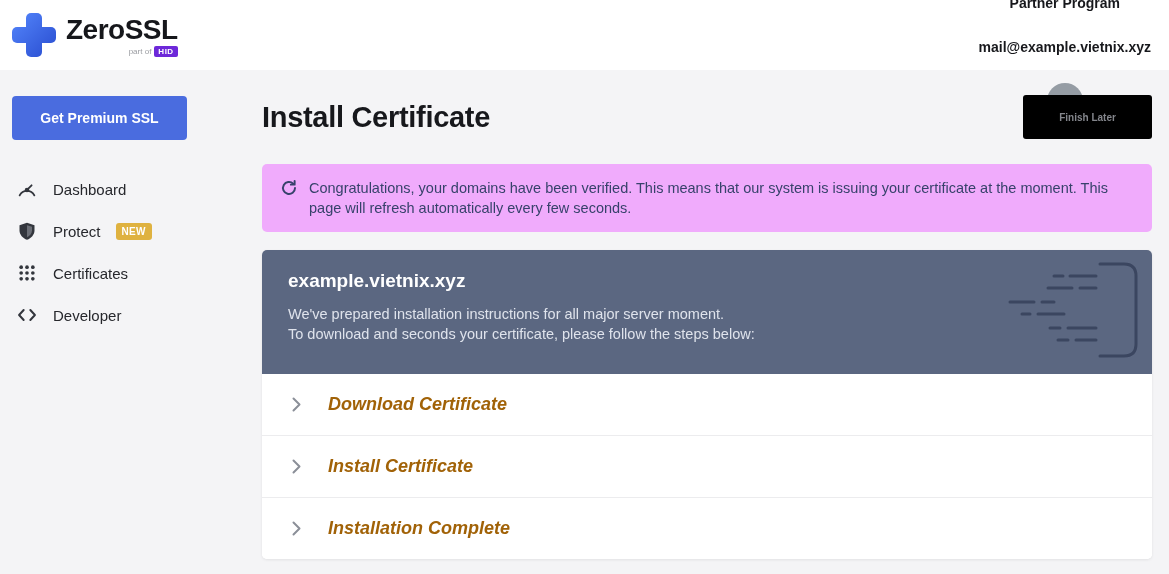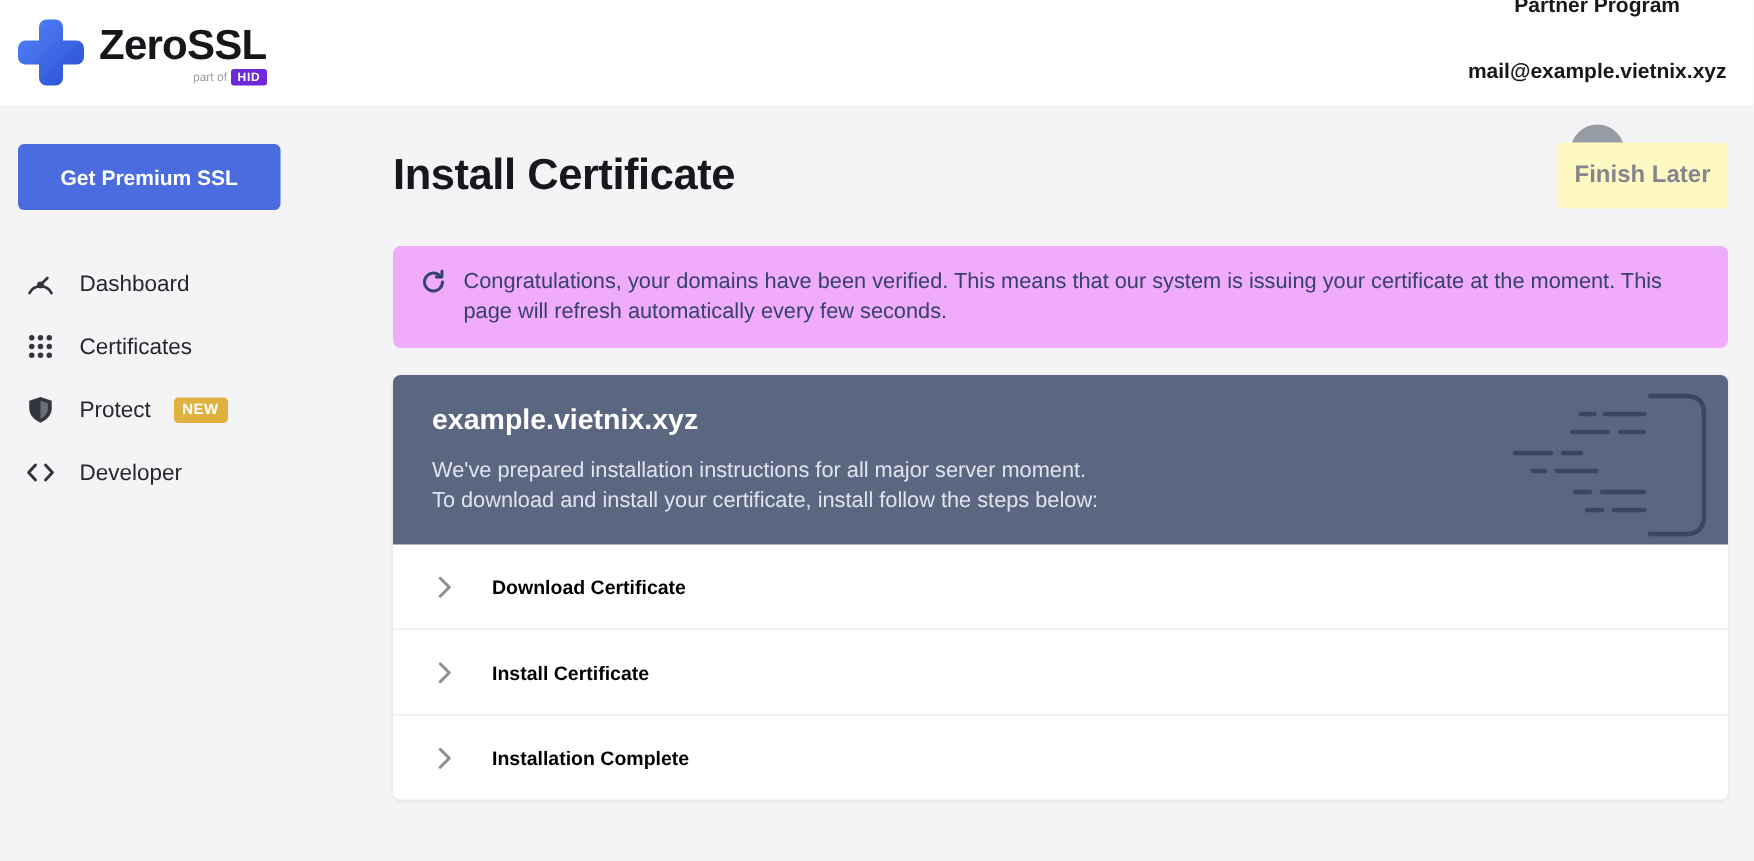--- a/index.html
+++ b/index.html
@@ -59,47 +59,47 @@
   .badge-new {
     background: #dfb240; color: #fff; font-size: 10px; font-weight: 700;
     padding: 3px 6px; border-radius: 3px; letter-spacing: 0.3px;
   }
 
   
   .main { position: absolute; top: 70px; left: 262px; width: 890px; }
   .title-row { display: flex; align-items: center; justify-content: space-between; margin-top: 25px; }
   .page-title { font-size: 29px; font-weight: 700; color: #17181c; letter-spacing: -0.3px; }
   .finish-later-btn {
-    width: 114px; height: 44px; background: #fef9c3; border: none; border-radius: 3px;
-    color: #84868c; font-size: 16px; font-weight: 700; cursor: pointer;
+    width: 129px; height: 44px; background: #000000; border: none; border-radius: 3px;
+    color: #84868c; font-size: 10px; font-weight: 700; cursor: pointer;
     font-family: "Liberation Sans", sans-serif;
   }
 
   .banner {
     margin-top: 25px; background: #f0abfc; border-radius: 5px;
     padding: 14px 18px; display: flex; gap: 11px; align-items: flex-start;
   }
   .banner-icon { flex: 0 0 auto; margin-top: 1px; }
   .banner-text { font-size: 14.5px; line-height: 20px; color: #37426b; }
 
   .card {
     margin-top: 18px; border-radius: 5px; overflow: hidden;
     box-shadow: 0 1px 3px rgba(0,0,0,0.08); background: #fff;
   }
-  .card-header { position: relative; background: #5b6781; padding: 20px 26px 19px 26px; }
+  .card-header { position: relative; background: #5b6781; padding: 20px 26px 30px 26px; }
   .card-domain { font-size: 19px; font-weight: 700; color: #ffffff; }
   .card-desc { margin-top: 12px; font-size: 14.5px; line-height: 20px; color: #dfe3ec; }
   .card-illustration { position: absolute; right: 12px; top: 12px; pointer-events: none; }
 
   .step-row {
     display: flex; align-items: center; gap: 26px;
     padding: 20px 30px; background: #fff; border-top: 1px solid #ececee; cursor: pointer;
   }
   .step-chevron { width: 10px; height: 16px; display: flex; align-items: center; }
-  .step-label { font-size: 13px; font-weight: 700; color: #000000; }
+  .step-label { font-size: 18px; font-weight: 700; color: #a16207; font-style: italic; }
 </style>
 </head>
 <body>
 
 <div class="header">
   <div class="logo-wrap">
     <div class="logo-mark">
       <div class="bar-v"></div>
         <div class="bar-h"></div>
     </div>
@@ -125,20 +125,31 @@
 
     <div class="nav-item">
       <span class="nav-icon">
         <svg width="22" height="22" viewBox="0 0 24 24" fill="none" stroke="#33363d" stroke-width="2" stroke-linecap="round">
           <path d="M4 19a9 9 0 0 1 16 0"></path>
           <line x1="12" y1="13" x2="17" y2="8"></line>
           <circle cx="12" cy="13" r="1.5" fill="#33363d"></circle>
         </svg>
       </span>
       <span class="nav-label">Dashboard</span>
+    </div>
+
+    <div class="nav-item">
+      <span class="nav-icon">
+        <svg width="20" height="20" viewBox="0 0 24 24" fill="#33363d">
+          <path d="M12 2 L21 5 V11 C21 16.5 17 20.5 12 22.5 C7 20.5 3 16.5 3 11 V5 Z"></path>
+          <path d="M12 5 L18 7 V11 C18 14.8 15.4 17.8 12 19.4 Z" fill="#6b6e76"></path>
+        </svg>
+      </span>
+      <span class="nav-label">Protect</span>
+      <span class="badge-new">NEW</span>
     </div>
 
     <div class="nav-item">
       <span class="nav-icon">
         <svg width="20" height="20" viewBox="0 0 24 24" fill="#33363d">
           <circle cx="5" cy="5" r="2.2"></circle>
             <circle cx="12" cy="5" r="2.2"></circle>
             <circle cx="19" cy="5" r="2.2"></circle>
           <circle cx="5" cy="12" r="2.2"></circle>
             <circle cx="12" cy="12" r="2.2"></circle>
@@ -146,31 +157,20 @@
           <circle cx="5" cy="19" r="2.2"></circle>
             <circle cx="12" cy="19" r="2.2"></circle>
             <circle cx="19" cy="19" r="2.2"></circle>
         </svg>
       </span>
       <span class="nav-label">Certificates</span>
     </div>
 
     <div class="nav-item">
       <span class="nav-icon">
-        <svg width="20" height="20" viewBox="0 0 24 24" fill="#33363d">
-          <path d="M12 2 L21 5 V11 C21 16.5 17 20.5 12 22.5 C7 20.5 3 16.5 3 11 V5 Z"></path>
-          <path d="M12 5 L18 7 V11 C18 14.8 15.4 17.8 12 19.4 Z" fill="#6b6e76"></path>
-        </svg>
-      </span>
-      <span class="nav-label">Protect</span>
-      <span class="badge-new">NEW</span>
-    </div>
-
-    <div class="nav-item">
-      <span class="nav-icon">
         <svg width="20" height="20" viewBox="0 0 24 24" fill="none" stroke="#33363d" stroke-width="2.4" stroke-linecap="round" stroke-linejoin="round">
           <polyline points="8 6 2.5 12 8 18"></polyline>
           <polyline points="16 6 21.5 12 16 18"></polyline>
         </svg>
       </span>
       <span class="nav-label">Developer</span>
     </div>
 
   </div>
 </div>
@@ -190,21 +190,21 @@
       </svg>
     </span>
     <div class="banner-text">Congratulations, your domains have been verified. This means that our system is issuing your certificate at the moment. This page will refresh automatically every few seconds.</div>
   </div>
 
   <div class="card">
     <div class="card-header">
       <div class="card-domain">example.vietnix.xyz</div>
       <div class="card-desc">
         <div>We've prepared installation instructions for all major server moment.</div>
-        <div>To download and install your certificate, install follow the steps below:</div>
+        <div>To download and seconds your certificate, please follow the steps below:</div>
       </div>
       <svg class="card-illustration" width="190" height="96" viewBox="0 0 190 96" fill="none" stroke="#3b4660" stroke-width="3" stroke-linecap="round">
         <path d="M150 2 h24 q12 0 12 12 v68 q0 12 -12 12 h-24"></path>
         <line x1="120" y1="14" x2="146" y2="14"></line>
           <line x1="104" y1="14" x2="113" y2="14"></line>
         <line x1="130" y1="26" x2="146" y2="26"></line>
           <line x1="98" y1="26" x2="122" y2="26"></line>
         <line x1="60" y1="40" x2="84" y2="40"></line>
           <line x1="92" y1="40" x2="104" y2="40"></line>
         <line x1="72" y1="52" x2="80" y2="52"></line>

